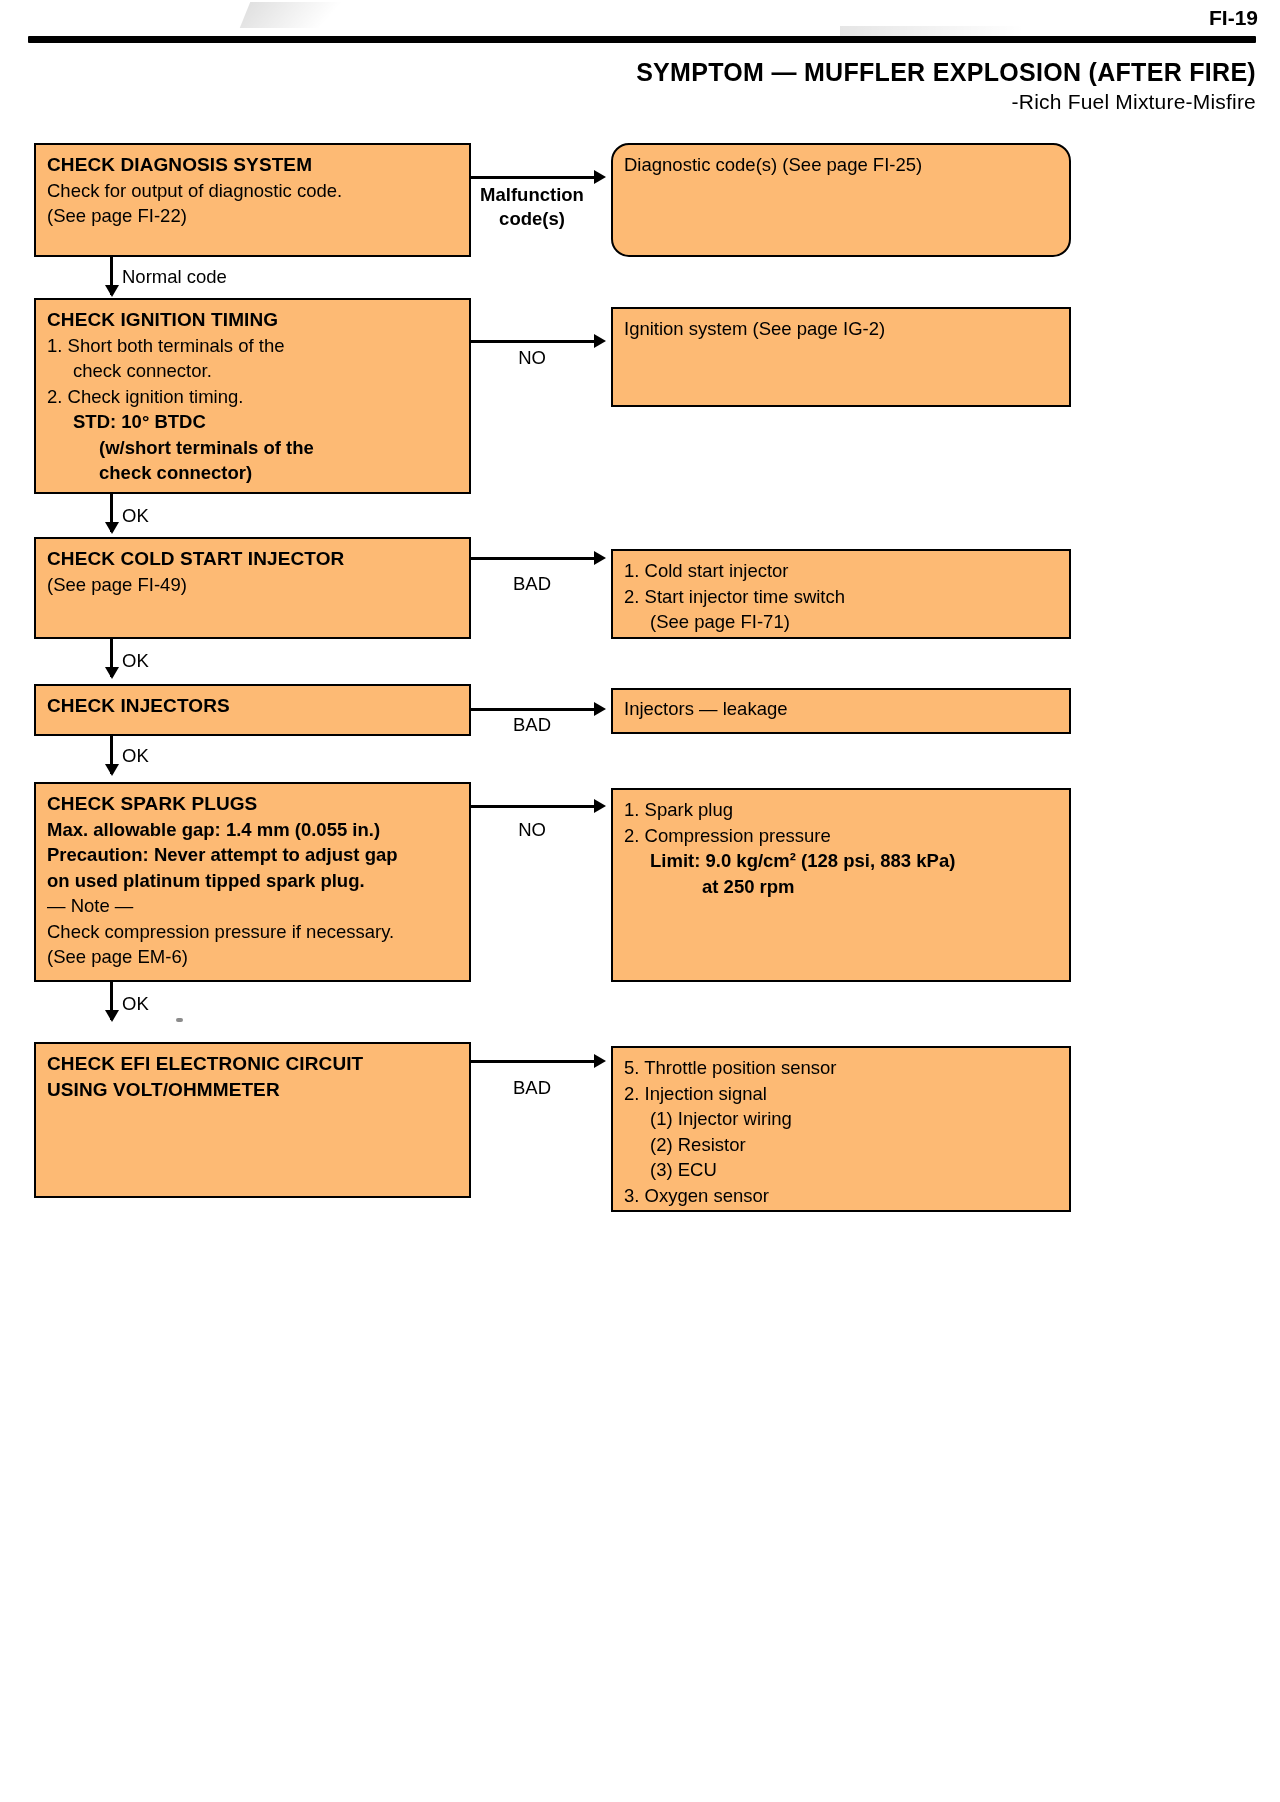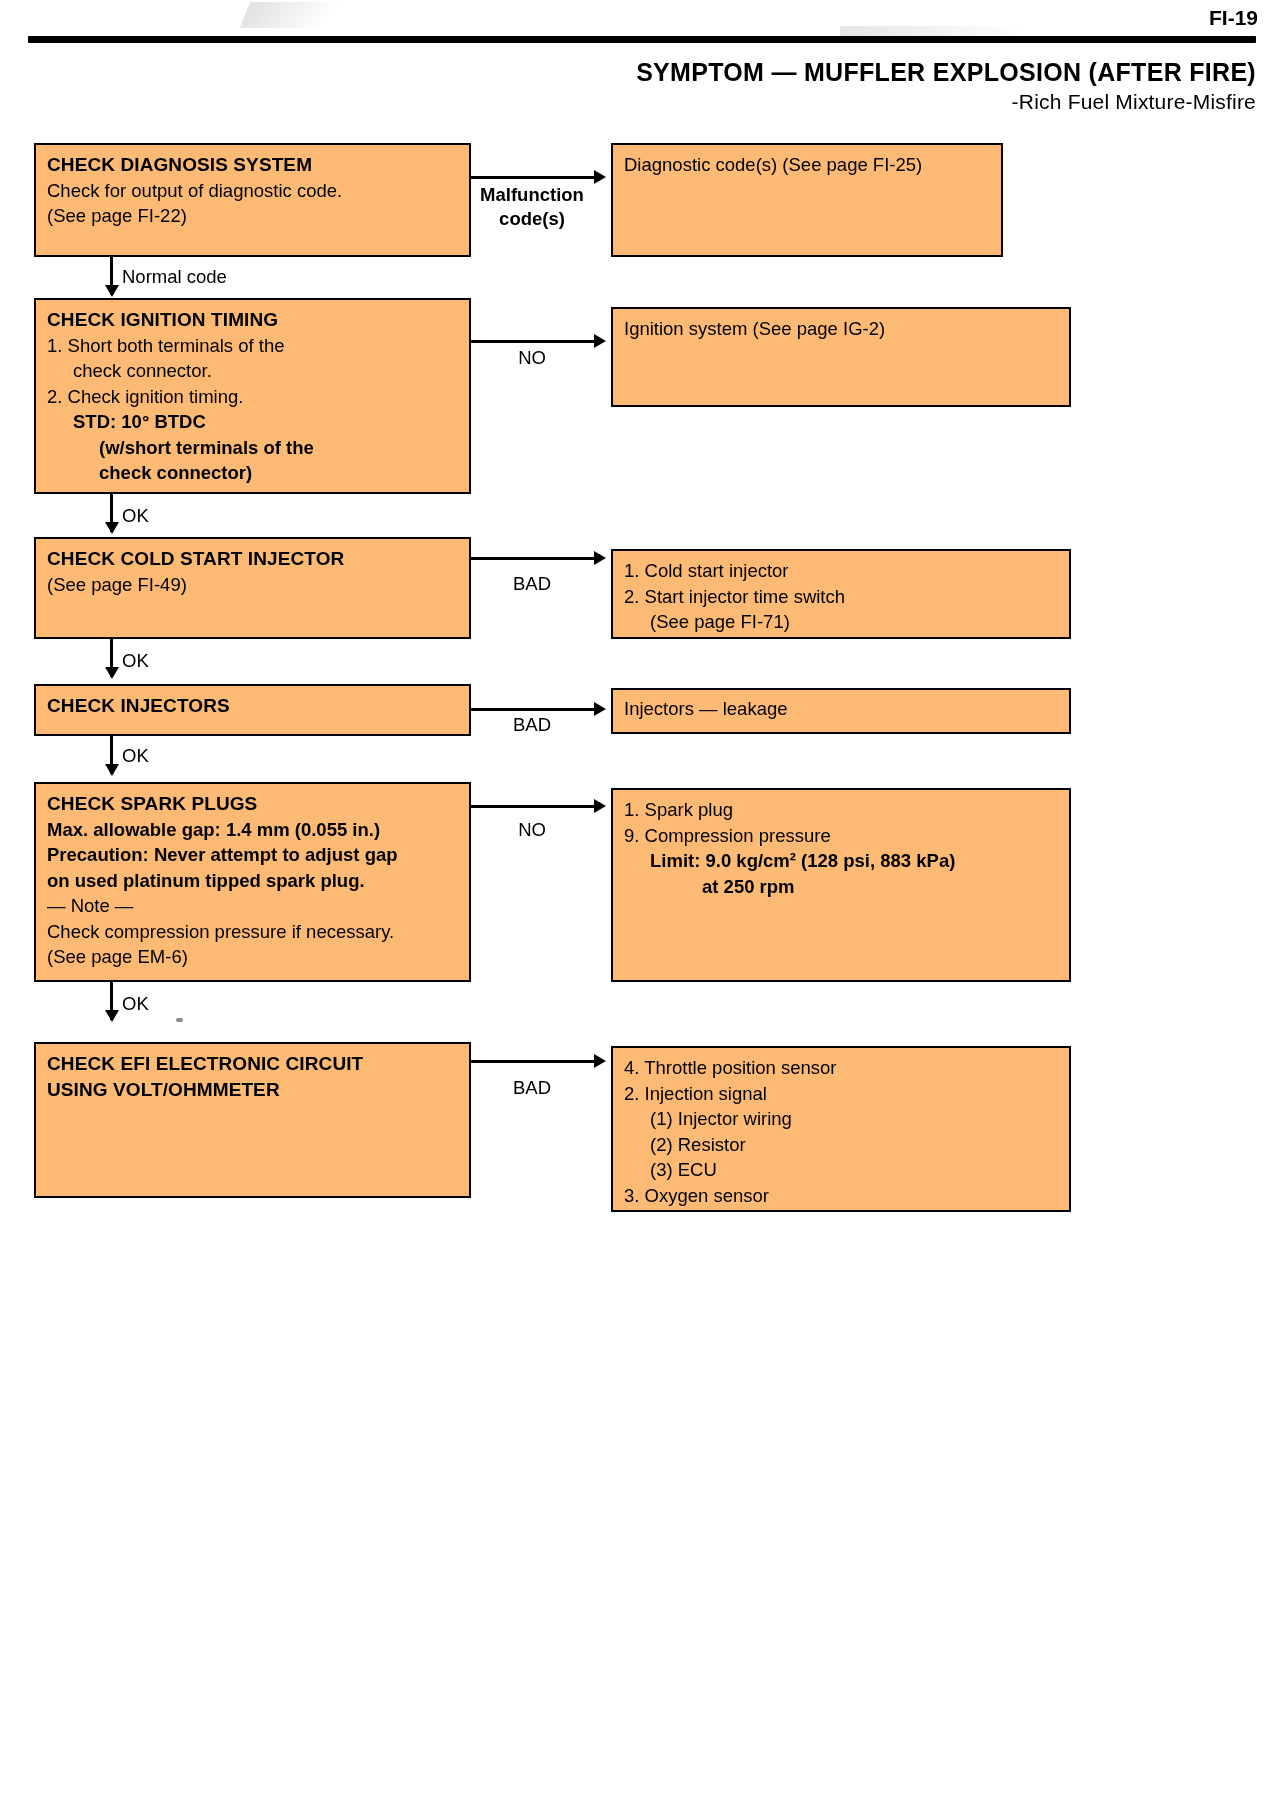--- a/index.html
+++ b/index.html
@@ -67,21 +67,21 @@
   <div class="txt">
     <div class="t-hd">CHECK DIAGNOSIS SYSTEM</div>
     <div>Check for output of diagnostic code.</div>
     <div>(See page FI-22)</div>
   </div>
 </div>
 <div class="hline" style="left:471px;top:176px;width:125px;"></div>
 <div class="arrow-r" style="left:594px;top:170px;"></div>
 <div class="lbl lbl-c" style="left:467px;top:183px;width:130px;font-weight:bold;">Malfunction
 code(s)</div>
-<div class="box" style="left:611px;top:143px;width:392px;height:114px;">
+<div class="box" style="left:611px;top:143px;width:460px;height:114px;border-radius:18px;">
   <div class="txt">
     <div>Diagnostic code(s)  (See page FI-25)</div>
   </div>
 </div>
 <div class="vline" style="left:110px;top:257px;height:38px;"></div>
 <div class="arrow-d" style="left:105px;top:285px;"></div>
 <div class="lbl" style="left:122px;top:265px;">Normal code</div>
 
 <div class="box" style="left:34px;top:298px;width:437px;height:196px;">
   <div class="txt">
@@ -153,41 +153,41 @@
     <div>Check compression pressure if necessary.</div>
     <div>(See page EM-6)</div>
   </div>
 </div>
 <div class="hline" style="left:471px;top:805px;width:125px;"></div>
 <div class="arrow-r" style="left:594px;top:799px;"></div>
 <div class="lbl lbl-c" style="left:467px;top:818px;width:130px;">NO</div>
 <div class="box" style="left:611px;top:788px;width:460px;height:194px;">
   <div class="txt">
     <div>1.   Spark plug</div>
-    <div>9.   Compression pressure</div>
+    <div>2.   Compression pressure</div>
     <div class="ind1 b">Limit:   9.0 kg/cm² (128 psi, 883 kPa)</div>
     <div class="ind3 b">at 250 rpm</div>
   </div>
 </div>
 <div class="vline" style="left:110px;top:982px;height:38px;"></div>
 <div class="arrow-d" style="left:105px;top:1010px;"></div>
 <div class="lbl" style="left:122px;top:992px;">OK</div>
 <div class="speck" style="left:176px;top:1018px;width:7px;height:4px;border-radius:2px;"></div>
 
 <div class="box" style="left:34px;top:1042px;width:437px;height:156px;">
   <div class="txt">
     <div class="t-hd">CHECK EFI ELECTRONIC CIRCUIT</div>
     <div class="t-hd">USING VOLT/OHMMETER</div>
   </div>
 </div>
 <div class="hline" style="left:471px;top:1060px;width:125px;"></div>
 <div class="arrow-r" style="left:594px;top:1054px;"></div>
 <div class="lbl lbl-c" style="left:467px;top:1076px;width:130px;">BAD</div>
 <div class="box" style="left:611px;top:1046px;width:460px;height:166px;">
   <div class="txt">
-    <div>4.   Throttle position sensor</div>
+    <div>5.   Throttle position sensor</div>
     <div>2.   Injection signal</div>
     <div class="ind1">(1)   Injector wiring</div>
     <div class="ind1">(2)   Resistor</div>
     <div class="ind1">(3)   ECU</div>
     <div>3.   Oxygen sensor</div>
   </div>
 </div>
 
 </body></html>

